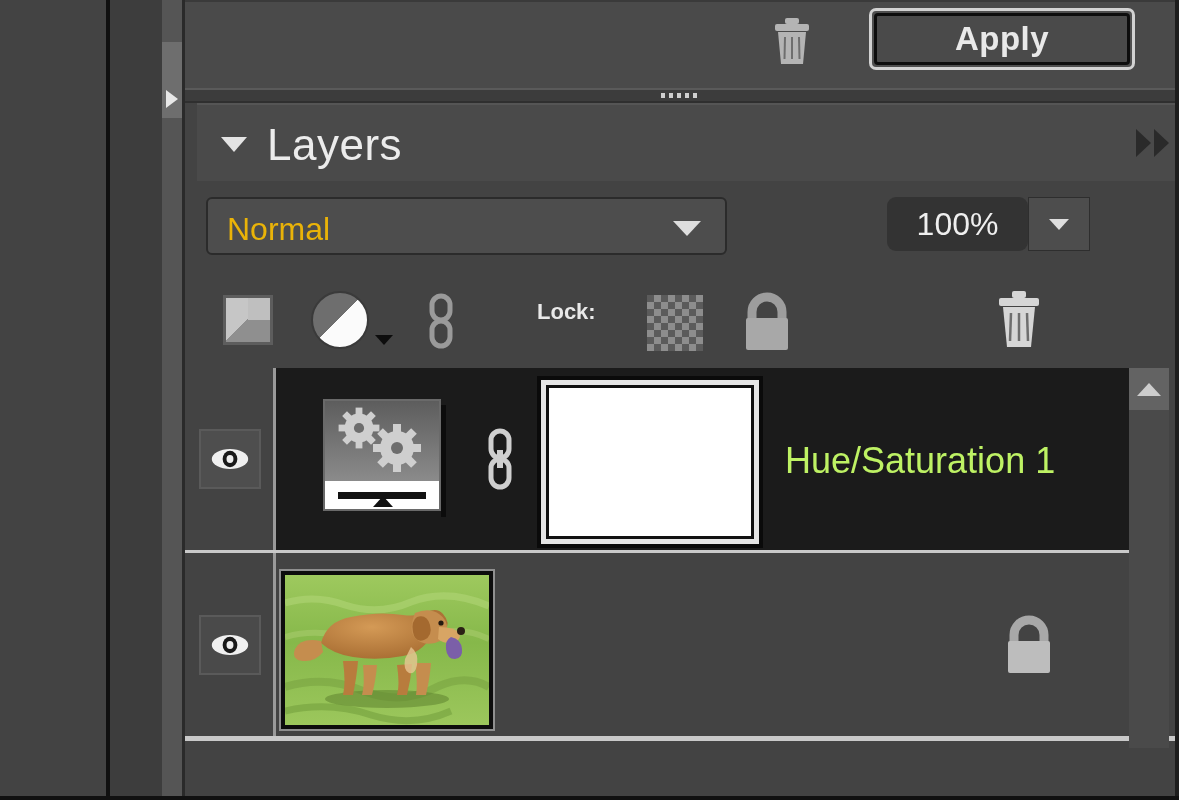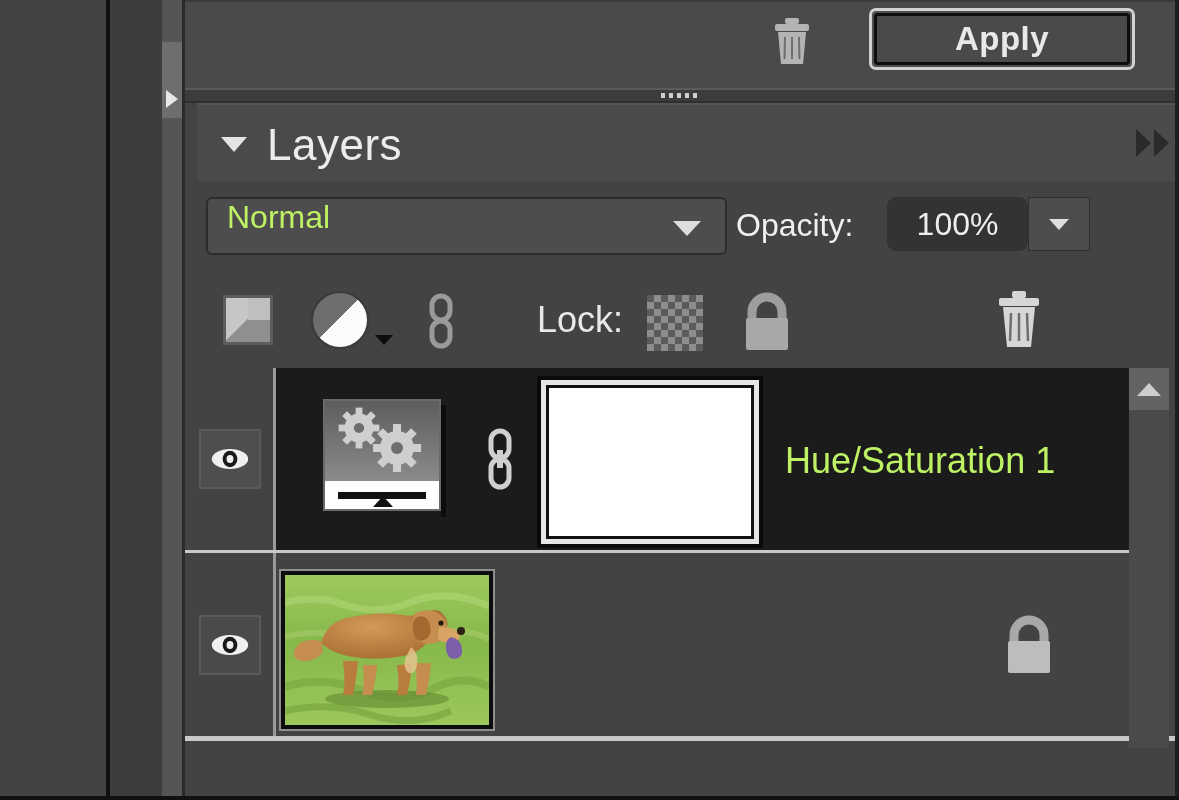--- a/index.html
+++ b/index.html
@@ -70,21 +70,21 @@
   .dbl-chev i { display:block; width:0; height:0;
     border-top:14px solid transparent; border-bottom:14px solid transparent;
     border-left:15px solid #2a2a2a; }
 
   
   .blend-row { position:absolute; left:0; top:181px; width:990px; height:92px; background:#434343; }
   .blend-select {
     position:absolute; left:21px; top:16px; width:521px; height:58px;
     background:#4d4d4d; border:2px solid #2b2b2b; border-radius:6px;
   }
-  .blend-select .v { position:absolute; left:19px; top:0; color:#bef264; font-size:32px; }
+  .blend-select .v { position:absolute; left:19px; top:12px; color:#eab308; font-size:32px; }
   .blend-select .arr { position:absolute; right:24px; top:22px; width:0; height:0;
     border-left:14px solid transparent; border-right:14px solid transparent; border-top:15px solid #dedede; }
 
   .opacity-lbl { position:absolute; left:551px; top:26px; color:#efefef; font-size:32px; }
   .opacity-field {
     position:absolute; left:702px; top:16px; width:141px; height:54px;
     background:#333; display:flex; align-items:center; justify-content:center;border-radius:9px;
   }
   .opacity-field .v { color:#efefef; font-size:32px; }
   .opacity-step {
@@ -105,21 +105,21 @@
     background:#bfbfbf; }
 
   .tb-adj { position:absolute; left:126px; top:18px; width:58px; height:58px; border-radius:50%;
     background:linear-gradient(135deg,#6e6e6e 0 48%, #fbfbfb 48% 100%);
     border:2px solid #3a3a3a; }
   .tb-adj-arrow { position:absolute; left:190px; top:62px; width:0; height:0;
     border-left:9px solid transparent; border-right:9px solid transparent; border-top:10px solid #0d0d0d; }
 
   .tb-link { position:absolute; left:240px; top:20px; width:32px; height:56px; }
 
-  .lock-lbl { position:absolute; left:352px; top:26px; color:#e9e9e9; font-size:36px; font-weight:normal; }
+  .lock-lbl { position:absolute; left:352px; top:26px; color:#e9e9e9; font-size:22px; font-weight:bold; }
 
   .tb-checker { position:absolute; left:462px; top:22px; width:56px; height:56px;
     background:
       repeating-conic-gradient(#8d8d8d 0% 25%, #5b5b5b 0% 50%) 0 0 / 14px 14px; }
 
   .tb-padlock { position:absolute; left:552px; top:17px; width:60px; height:62px; }
 
   .tb-trash { position:absolute; left:810px; top:18px; width:48px; height:58px; }
 
   
@@ -237,21 +237,20 @@
         <i></i>
           <i></i>
       </div>
     </div>
 
     <div class="blend-row">
       <div class="blend-select">
         <span class="v">Normal</span>
         <span class="arr"></span>
       </div>
-      <div class="opacity-lbl">Opacity:</div>
       <div class="opacity-field">
         <span class="v">100%</span>
       </div>
       <div class="opacity-step">
         <span class="arr"></span>
       </div>
     </div>
 
     <div class="lock-row">
       <div class="tb-newlayer"></div>

